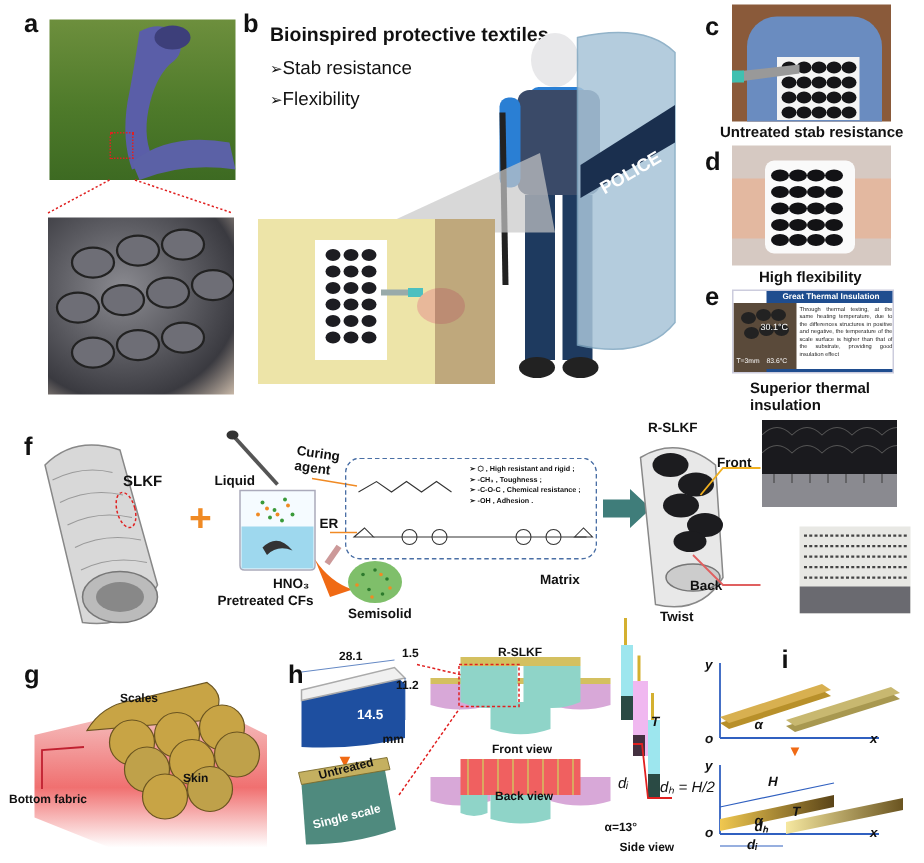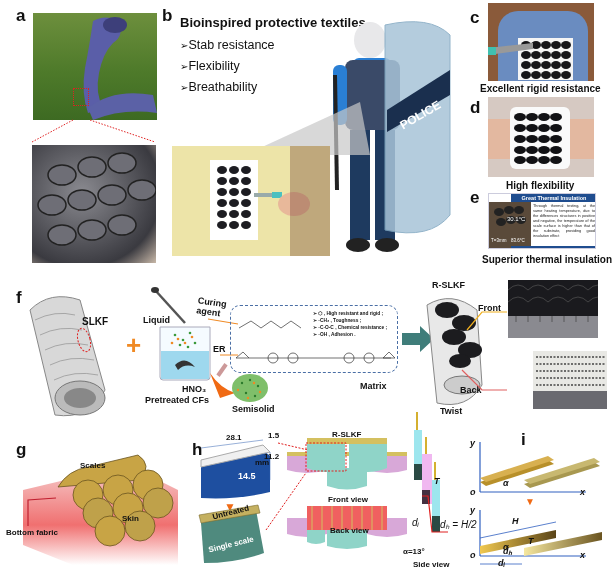--- a/index.html
+++ b/index.html
@@ -47,21 +47,20 @@
         <ellipse cx="90" cy="80" rx="14" ry="10"></ellipse>
     </g>
   </svg>
 </div>
 
 <div class="plabel" style="left:162px;top:6px">b</div>
 <div class="abs bold" style="left:180px;top:15px;font-size:13px">Bioinspired protective textiles</div>
 <ul class="abs bullets" style="left:180px;top:38px">
   <li>Stab resistance</li>
   <li>Flexibility</li>
-  <li>Breathability</li>
 </ul>
 
 <svg width="130" height="245" style="left:325px;top:20px">
   <ellipse cx="45" cy="20" rx="16" ry="18" fill="#e8e8ea"></ellipse>
   <rect x="28" y="38" width="38" height="30" rx="6" fill="#2a7fd4"></rect>
   <rect x="20" y="40" width="55" height="70" rx="8" fill="#3a4a68"></rect>
   <rect x="8" y="45" width="14" height="60" rx="6" fill="#2a7fd4"></rect>
   <line x1="10" y1="55" x2="12" y2="170" stroke="#222" stroke-width="4"></line>
   <rect x="25" y="110" width="20" height="110" fill="#1e3a5f"></rect>
   <rect x="50" y="110" width="20" height="110" fill="#1e3a5f"></rect>
@@ -129,21 +128,21 @@
       <ellipse cx="38" cy="72" rx="5" ry="4"></ellipse>
         <ellipse cx="48" cy="72" rx="5" ry="4"></ellipse>
         <ellipse cx="58" cy="72" rx="5" ry="4"></ellipse>
         <ellipse cx="68" cy="72" rx="5" ry="4"></ellipse>
         <ellipse cx="78" cy="72" rx="5" ry="4"></ellipse>
     </g>
     <polygon points="0,45 45,40 45,46 0,52" fill="#999"></polygon>
     <rect x="0" y="44" width="8" height="8" fill="#40c0b0"></rect>
   </svg>
 </div>
-<div class="abs bold t10" style="left:480px;top:83px">Excellent rigid resistance</div>
+<div class="abs bold t10" style="left:480px;top:83px">Untreated stab resistance</div>
 
 <div class="plabel" style="left:470px;top:98px">d</div>
 <div class="abs" style="left:488px;top:97px;width:106px;height:80px;background:#d6c9c2;overflow:hidden;">
   <div class="abs" style="left:0;top:22px;width:106px;height:40px;background:#e3b8a0;"></div>
   <div class="abs" style="left:22px;top:10px;width:60px;height:62px;background:#fafafa;border-radius:6px;"></div>
   <svg width="106" height="80">
     <g fill="#121215">
       <ellipse cx="32" cy="20" rx="6" ry="4"></ellipse>
         <ellipse cx="44" cy="20" rx="6" ry="4"></ellipse>
         <ellipse cx="56" cy="20" rx="6" ry="4"></ellipse>
@@ -182,21 +181,21 @@
         <ellipse cx="22" cy="18" rx="5" ry="4"></ellipse>
         <ellipse cx="32" cy="18" rx="5" ry="4"></ellipse>
       </g>
   </svg>
   <div class="abs t6" style="left:18px;top:22px;color:#fff">30.1°C</div>
   <div class="abs" style="left:2px;top:44px;color:#fff;font-size:4.5px">T=3mm</div>
   <div class="abs" style="left:22px;top:44px;color:#fff;font-size:4.5px">83.6°C</div>
   <div class="abs" style="left:44px;top:10px;width:62px;font-size:3.8px;line-height:5px;text-align:justify;color:#222">Through thermal testing, at the same heating temperature, due to the differences structures in positive and negative, the temperature of the scale surface is higher than that of the substrate, providing good insulation effect</div>
   <div class="abs" style="left:22px;bottom:0;width:86px;height:2px;background:#1f4d8f;"></div>
 </div>
-<div class="abs bold t10" style="left:482px;top:254px">Superior thermal insulation</div>
+<div class="abs bold t10" style="left:500px;top:254px">Superior thermal insulation</div>
 
 <div class="plabel" style="left:16px;top:288px">f</div>
 <svg width="90" height="130" style="left:20px;top:290px">
   <path d="M10 20 Q30 0 60 10 L85 100 Q70 130 35 125 Z" fill="#d8d8d8" stroke="#888"></path>
   <ellipse cx="60" cy="108" rx="25" ry="17" fill="#bbb" stroke="#777"></ellipse>
   <ellipse cx="60" cy="108" rx="16" ry="10" fill="#888"></ellipse>
   <g stroke="#999" fill="none" stroke-width="0.8">
     <path d="M15 30 Q35 20 55 25"></path>
       <path d="M20 45 Q40 35 62 40"></path>
       <path d="M25 60 Q45 50 68 55"></path>
@@ -368,21 +367,21 @@
   <path d="M3 20 L65 5 L72 12 L3 27 Z" fill="#f0f0f0" stroke="#aaa"></path>
   <g stroke="#3060b0" stroke-width="0.5" fill="none">
       <line x1="3" y1="8" x2="65" y2="0"></line>
       <line x1="72" y1="12" x2="72" y2="40"></line>
     </g>
 </svg>
 <div class="abs bold t8" style="left:226px;top:433px">28.1</div>
 <div class="abs bold t8" style="left:268px;top:431px">1.5</div>
 <div class="abs bold t8" style="left:264px;top:452px">11.2</div>
 <div class="abs bold t9" style="left:238px;top:471px;color:#fff">14.5</div>
-<div class="abs bold t8" style="left:255px;top:458px;">mm</div>
+<div class="abs bold t8" style="left:255px;top:488px;">mm</div>
 <div class="abs" style="left:224px;top:500px;color:#f06a14;font-size:12px">▼</div>
 <svg width="70" height="60" style="left:196px;top:505px">
   <path d="M5 18 L60 5 L68 48 Q40 58 8 58 Z" fill="#4f8a7e"></path>
   <path d="M3 10 L62 0 L64 8 L5 18 Z" fill="#c4b060" stroke="#7a6a2a" stroke-width="0.6"></path>
 </svg>
 <div class="abs bold t8" style="left:212px;top:508px;transform:rotate(-14deg)">Untreated</div>
 <div class="abs bold t8" style="left:208px;top:540px;color:#fff;transform:rotate(-14deg)">Single scale</div>
 <svg width="60" height="100" style="left:258px;top:440px">
   <line x1="20" y1="3" x2="50" y2="10" stroke="#e02020" stroke-dasharray="2,1.5"></line>
   <line x1="8" y1="90" x2="50" y2="30" stroke="#e02020" stroke-dasharray="2,1.5"></line>

